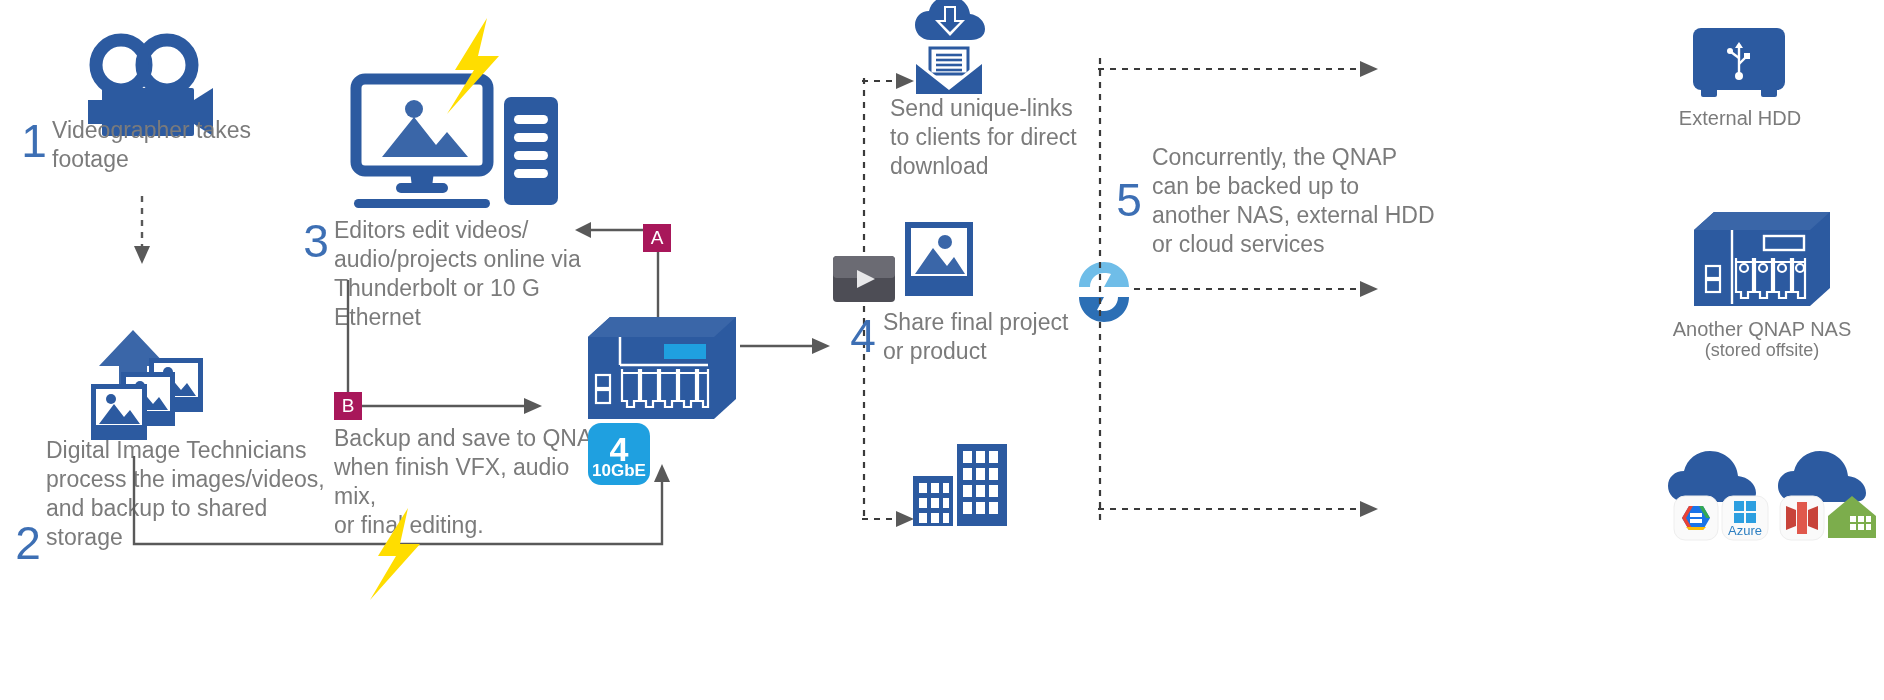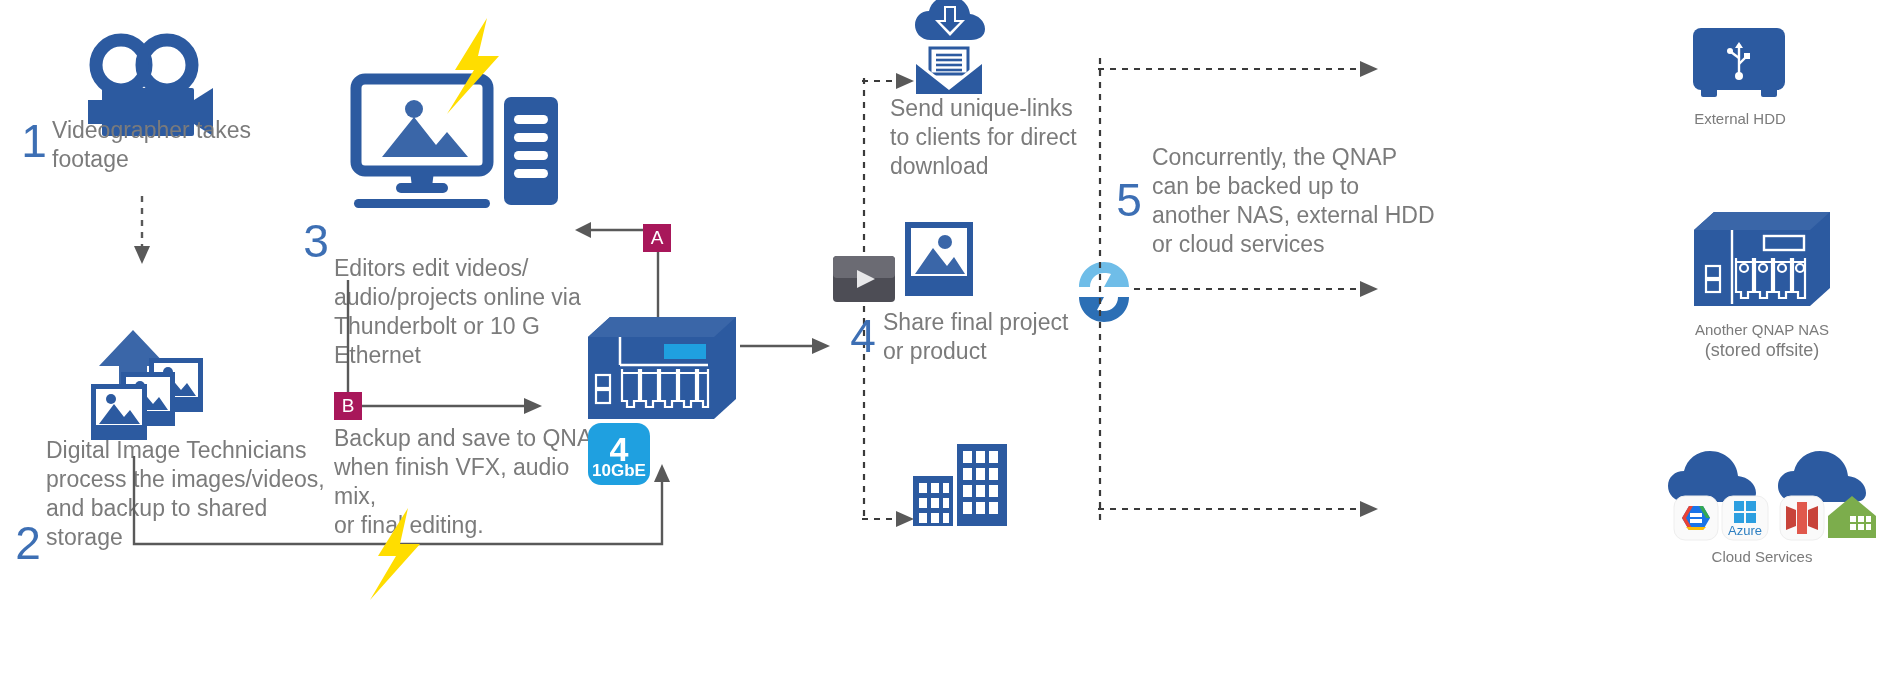--- a/index.html
+++ b/index.html
@@ -2,21 +2,21 @@
 <html><head>
 <meta charset="utf-8">
 <style>
   html,body{margin:0;padding:0;background:#ffffff;}
   body{width:1884px;height:700px;position:relative;overflow:hidden;
        font-family:"Liberation Sans","DejaVu Sans",sans-serif;}
   .stage{position:absolute;left:0;top:0;width:1884px;height:700px;}
   .abs{position:absolute;}
   .txt{color:#7b7b7b;font-size:23px;line-height:29px;white-space:pre-line;}
   .stepnum{color:#3d6fb4;font-size:46px;line-height:46px;font-weight:400;}
-  .cap{color:#7b7b7b;font-size:15px;line-height:27px;text-align:center;}
+  .cap{color:#7b7b7b;font-size:20px;line-height:27px;text-align:center;}
   .subcap{color:#7b7b7b;font-size:18px;line-height:20px;text-align:center;}
   .badge{width:28px;height:28px;background:#a8175a;color:#fff;font-size:19px;
          display:flex;align-items:center;justify-content:center;font-weight:400;}
   .tenge{width:62px;height:62px;background:#1fa0e0;border-radius:13px;color:#fff;
          display:flex;flex-direction:column;align-items:center;justify-content:center;}
   .tenge .big{font-size:34px;font-weight:700;line-height:32px;margin-top:2px;}
   .tenge .small{font-size:17px;font-weight:700;line-height:12px;text-align:right;}
   svg{display:block;overflow:visible;}
 </style>
 </head>
@@ -94,21 +94,21 @@
 
   <div class="abs" style="left:437px;top:18px;">
     <svg width="70" height="110" viewBox="0 0 70 110">
       <path d="M50 0 L18 52 L37 52 L10 96 L62 38 L41 38 Z" fill="#ffdd00"></path>
     </svg>
   </div>
 
   <div class="abs" style="left:296px;top:218px;width:40px;text-align:center;">
     <span class="stepnum">3</span>
   </div>
-  <div class="abs txt" style="left:334px;top:216px;width:270px;margin-top:38px;">Editors edit videos/
+  <div class="abs txt" style="left:334px;top:216px;width:270px;">Editors edit videos/
 audio/projects online via
 Thunderbolt or 10 G Ethernet</div>
 
   <div class="abs" style="left:575px;top:219px;">
     <svg width="75" height="22" viewBox="0 0 75 22">
       <line x1="74" y1="11" x2="16" y2="11" stroke="#595959" stroke-width="2.4"></line>
       <path d="M16 3 L16 19 L0 11 Z" fill="#595959"></path>
     </svg>
   </div>
   <div class="abs badge" style="left:643px;top:224px;">
@@ -406,15 +406,14 @@
           <rect x="-2" y="-2" width="6" height="6"></rect>
             <rect x="6" y="-2" width="6" height="6"></rect>
             <rect x="14" y="-2" width="5" height="6"></rect>
           <rect x="-2" y="6" width="6" height="6"></rect>
             <rect x="6" y="6" width="6" height="6"></rect>
             <rect x="14" y="6" width="5" height="6"></rect>
         </g>
       </g>
     </svg>
   </div>
-  <div class="abs cap" style="left:1646px;top:543px;width:232px;">Cloud Services</div>
 
 </div>
 
 </body></html>

